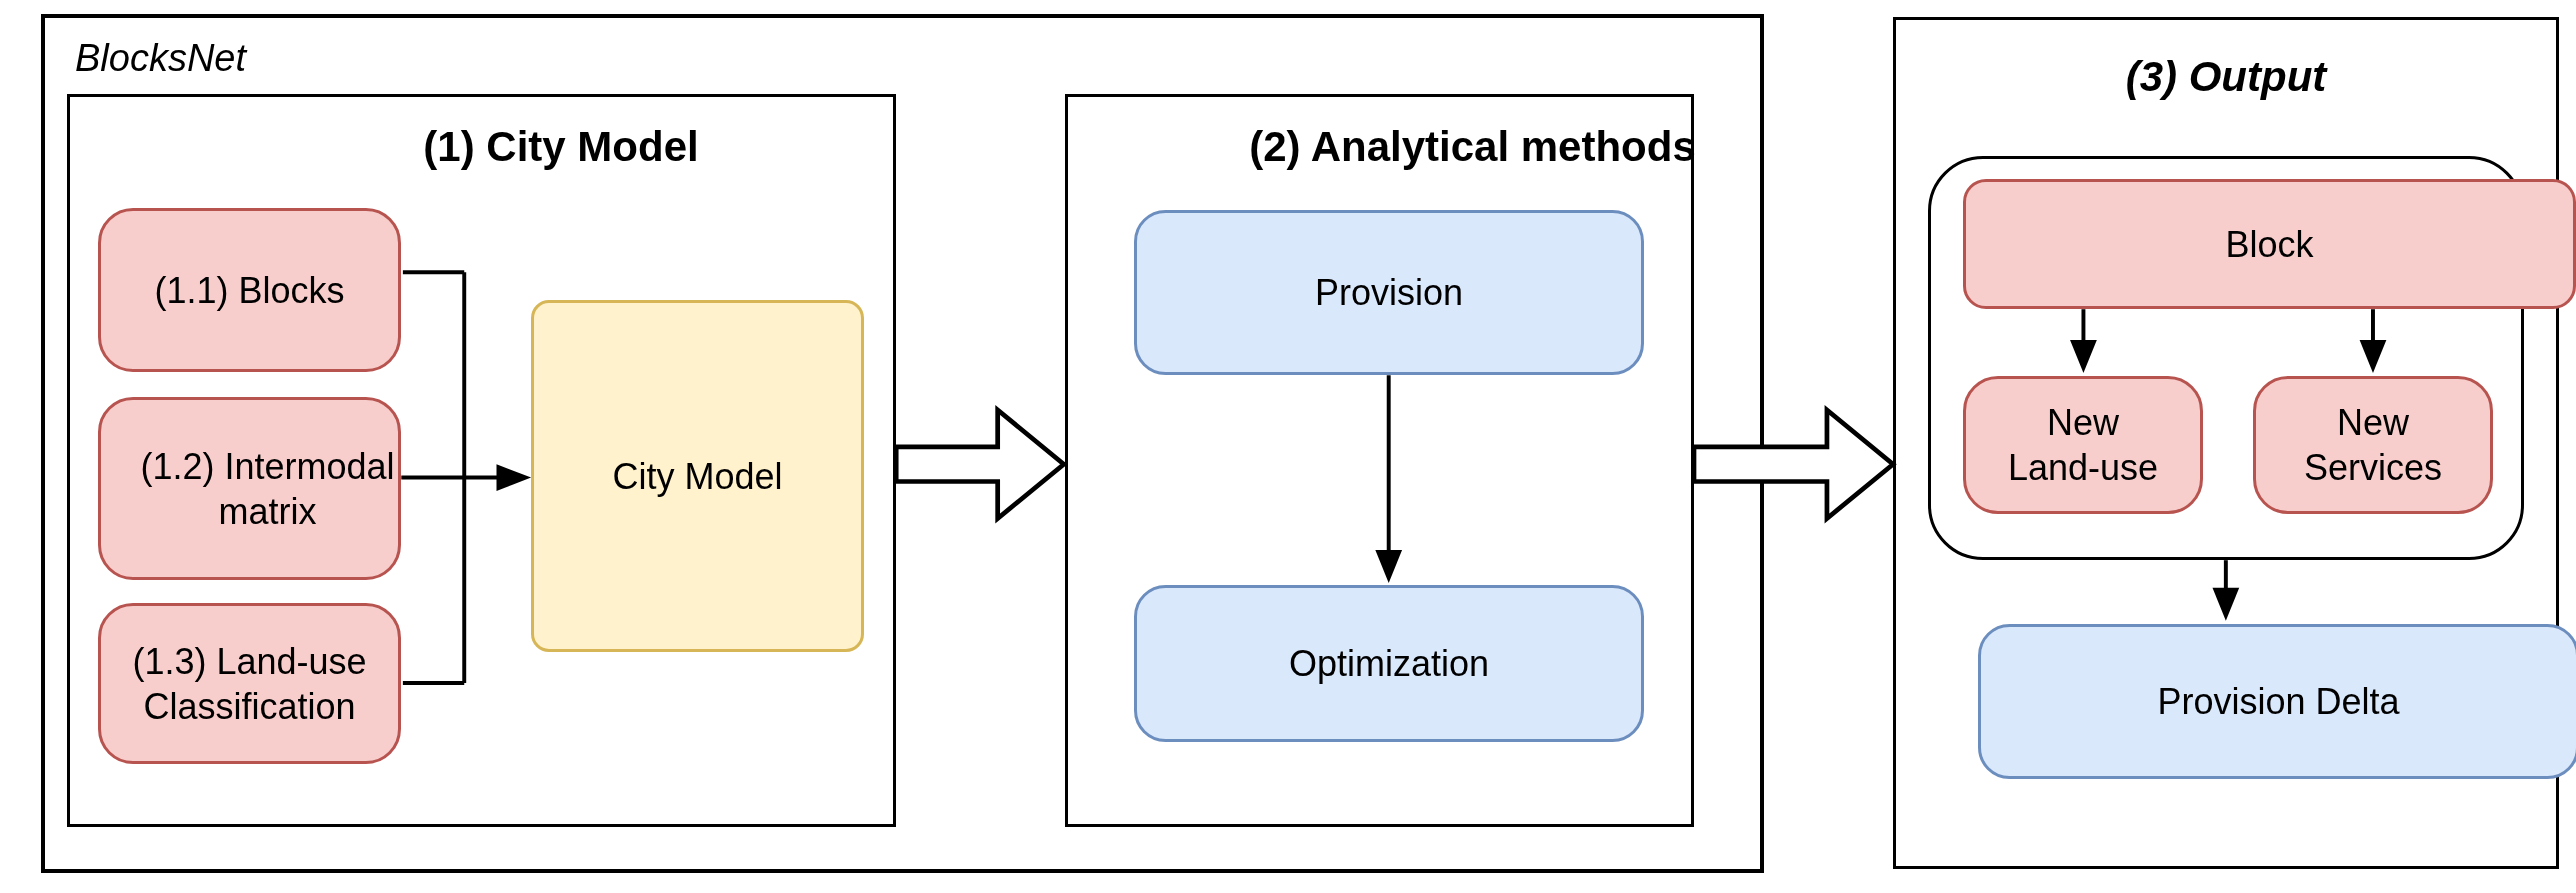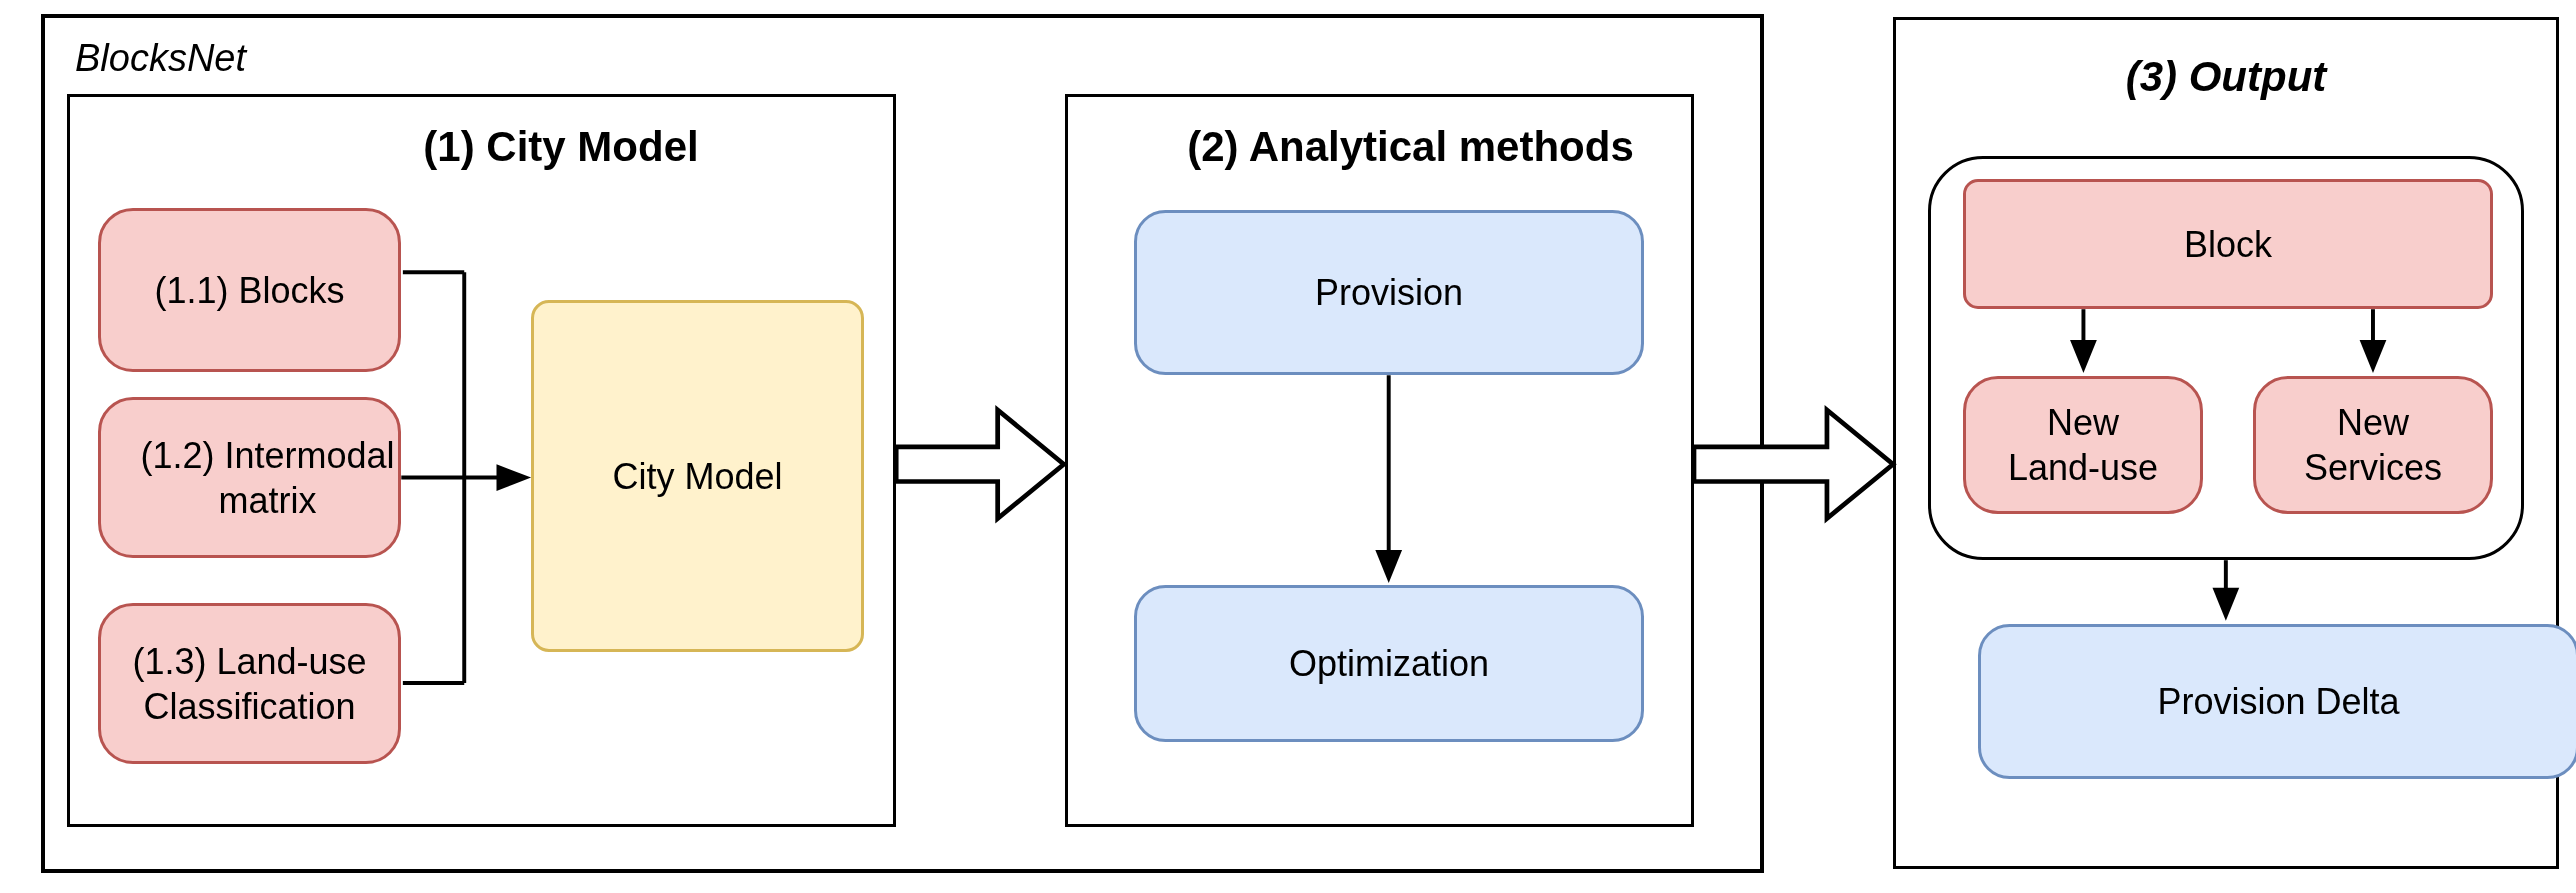--- a/index.html
+++ b/index.html
@@ -72,37 +72,37 @@
 
 <div id="stage">
 
   <div class="frame outer" style="left:41px; top:14px; width:1723px; height:859px;"></div>
   <div class="corner-label" style="left:75px; top:38px;text-align:center;">BlocksNet</div>
 
   <div class="frame" style="left:67px; top:94px; width:829px; height:733px;"></div>
   <div class="heading" style="left:67px; top:124px; width:988px;">(1) City Model</div>
 
   <div class="node pink" style="left:98px; top:208px; width:303px; height:164px;">(1.1) Blocks</div>
-  <div class="node pink" style="left:98px; top:397px; width:303px; height:161px;padding-left:36px;">(1.2) Intermodal
+  <div class="node pink" style="left:98px; top:397px; width:303px; height:183px;padding-left:36px;">(1.2) Intermodal
 matrix</div>
   <div class="node pink" style="left:98px; top:603px; width:303px; height:161px;text-align:center;">(1.3) Land-use
 Classification</div>
   <div class="node yellow" style="left:531px; top:300px; width:333px; height:352px;border-radius:18px;">City Model</div>
 
   <div class="frame" style="left:1065px; top:94px; width:629px; height:733px;"></div>
-  <div class="heading" style="left:1065px; top:124px; width:691px;">(2) Analytical methods</div>
+  <div class="heading" style="left:1127px; top:124px; width:691px;">(2) Analytical methods</div>
 
   <div class="node blue" style="left:1134px; top:210px; width:510px; height:165px;">Provision</div>
   <div class="node blue" style="left:1134px; top:585px; width:510px; height:157px;">Optimization</div>
 
   <div class="frame" style="left:1893px; top:17.3px; width:666px; height:852px;"></div>
   <div class="heading" style="left:1893px; top:54px; width:666px;font-style:italic;">(3) Output</div>
 
   <div class="group-container" style="left:1928px; top:156px; width:596px; height:404px;"></div>
-  <div class="node pink" style="left:1963px; top:179px; width:530px; height:130px; border-radius:15px;">Block</div>
+  <div class="node pink" style="left:1963px; top:179px; width:613px; height:130px; border-radius:23px;">Block</div>
   <div class="node pink" style="left:1963px; top:376px; width:240px; height:138px;">New
 Land-use</div>
   <div class="node pink" style="left:2253px; top:376px; width:240px; height:138px;">New
 Services</div>
   <div class="node blue" style="left:1978px; top:624px; width:601px; height:155px;">Provision Delta</div>
 
   <svg id="connector-layer" viewBox="0 0 3274 1135" xmlns="http://www.w3.org/2000/svg">
 
     <path d="M512,346 H590" stroke="#000000" stroke-width="5" fill="none"></path>
     <path d="M512,868 H590" stroke="#000000" stroke-width="5" fill="none"></path>

